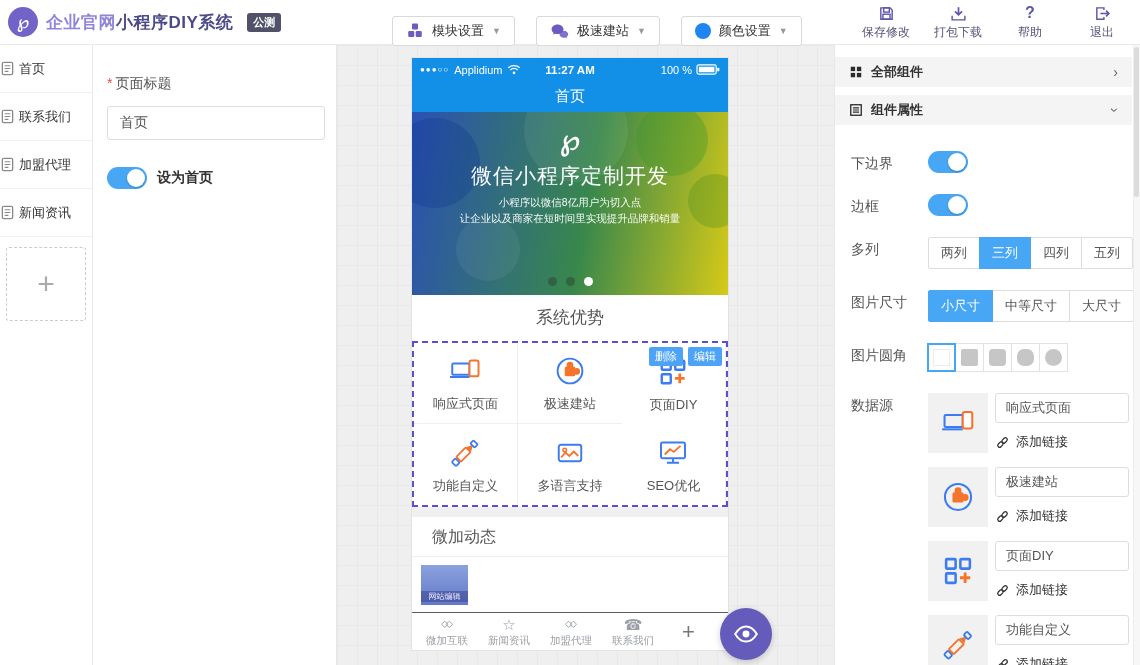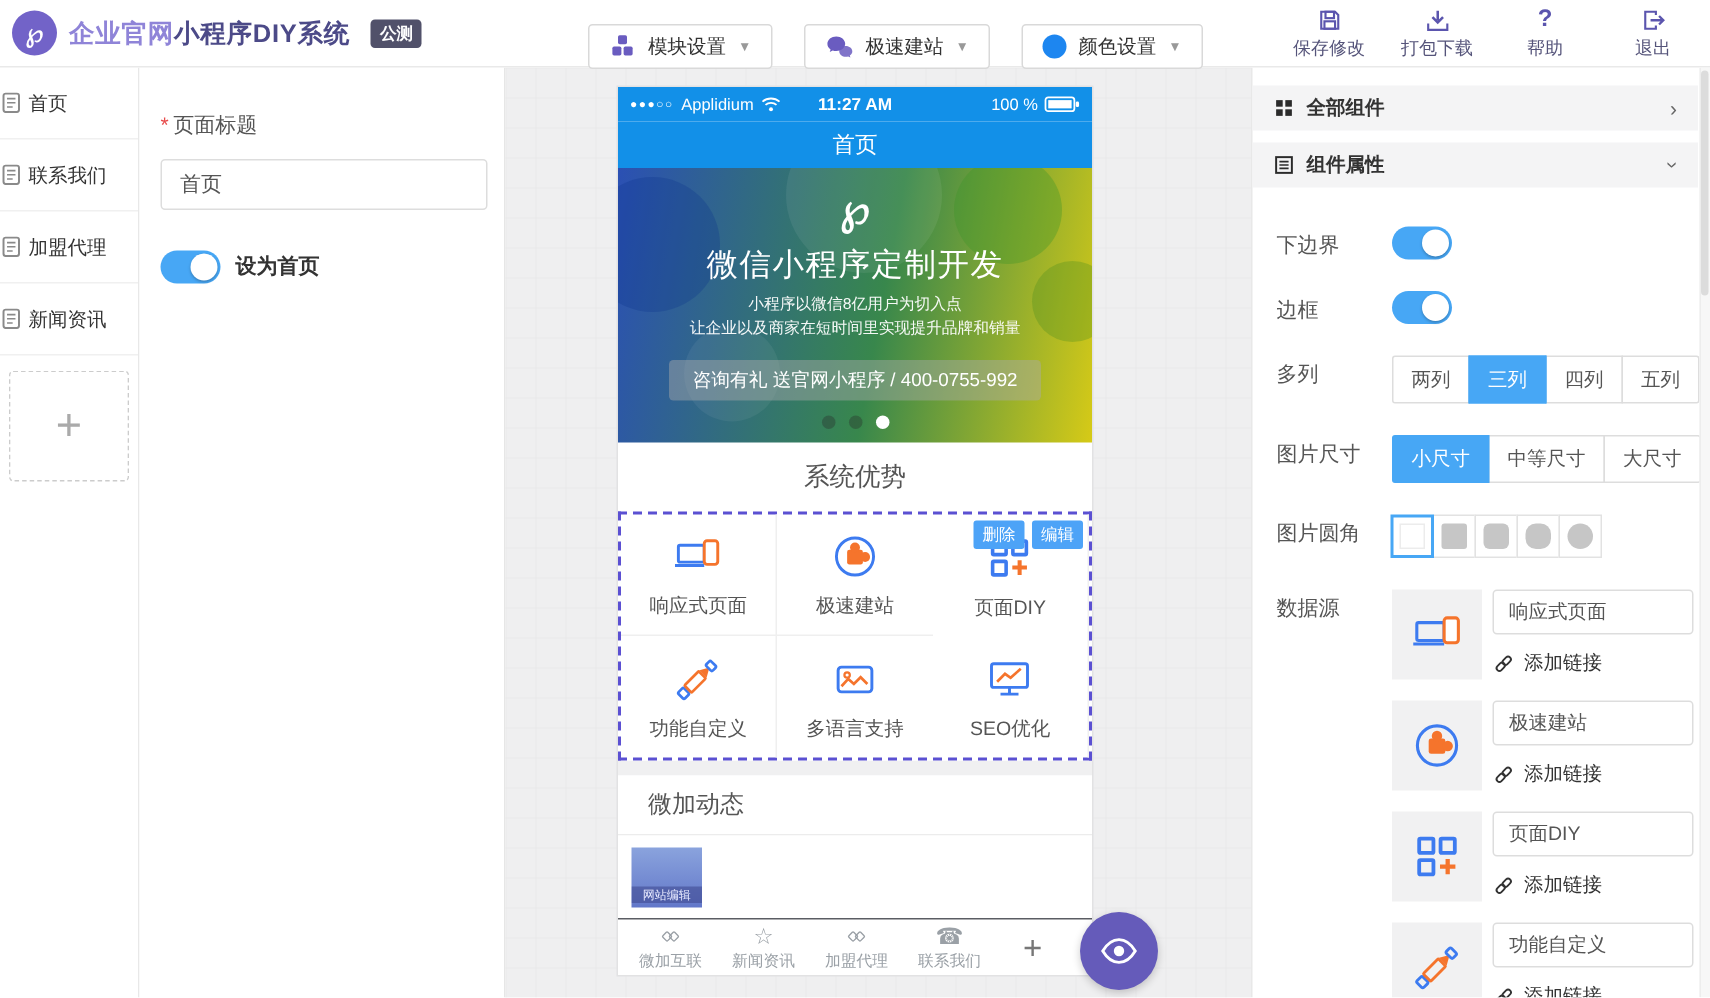--- a/index.html
+++ b/index.html
@@ -418,21 +418,20 @@
       <div class="banner">
         <i class="circ" style="left:-22px;top:6px;width:90px;height:90px;background:rgba(10,50,140,.28)"></i>
         <i class="circ" style="left:112px;top:-34px;width:104px;height:104px;background:rgba(255,255,255,.07)"></i>
         <i class="circ" style="right:20px;top:-8px;width:72px;height:72px;background:rgba(60,150,40,.35)"></i>
         <i class="circ" style="right:-14px;top:62px;width:54px;height:54px;background:rgba(70,140,30,.3)"></i>
         <i class="circ" style="left:44px;bottom:14px;width:64px;height:64px;background:rgba(255,255,255,.06)"></i>
         <div class="banner-logo">℘</div>
         <div class="banner-h">微信小程序定制开发</div>
         <div class="banner-s">小程序以微信8亿用户为切入点</div>
         <div class="banner-s2">让企业以及商家在短时间里实现提升品牌和销量</div>
-        <div class="banner-pill">咨询有礼 送官网小程序  / 400-0755-992</div>
         <div class="banner-dots">
           <i></i>
             <i></i>
             <i class="on"></i>
         </div>
       </div>
 
       <div class="adv-heading">系统优势</div>
 
       <div class="adv-grid">

